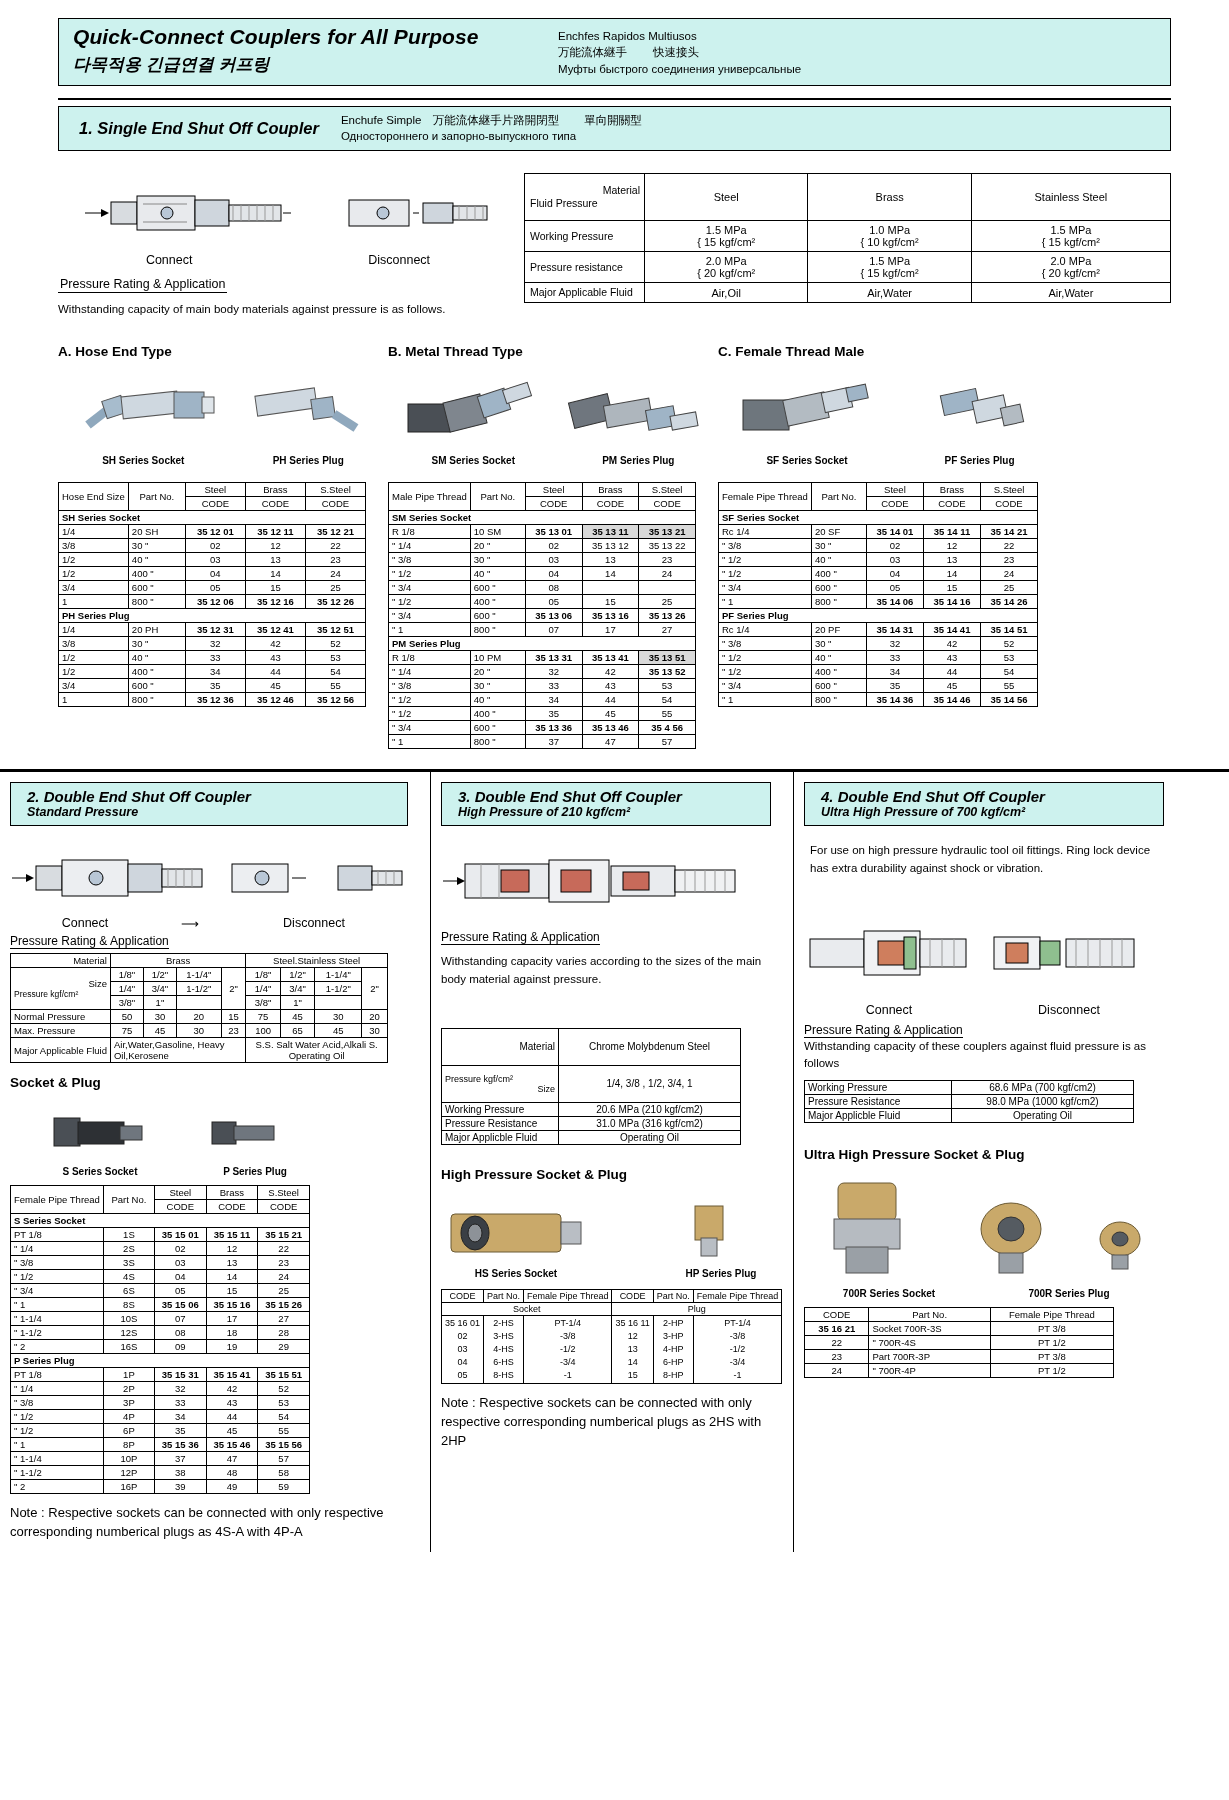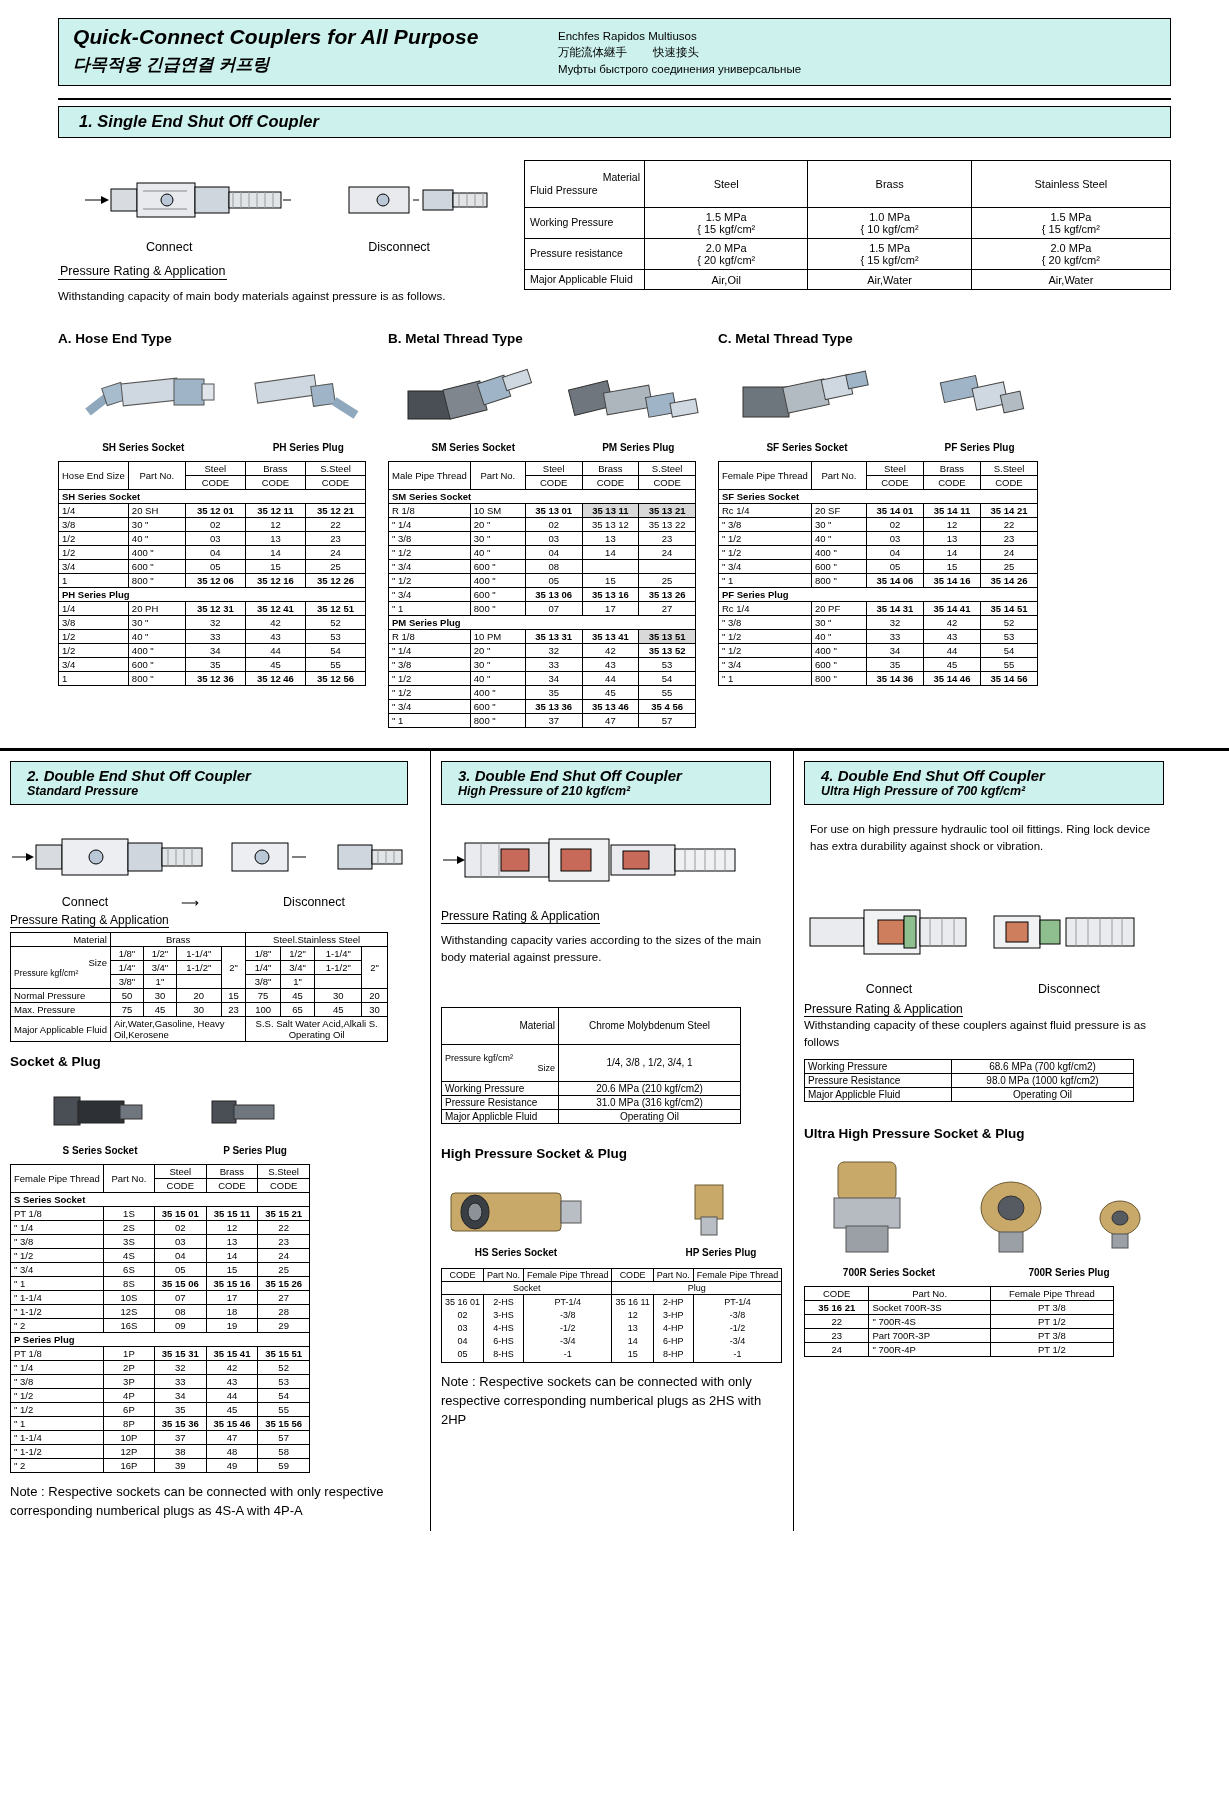--- a/index.html
+++ b/index.html
@@ -30,21 +30,21 @@
   .mtab .lbl{text-align:left;font-size:10.5px;line-height:1.25;padding-left:5px;}
   
   .abc{display:flex;margin-top:26px;gap:0;}
   .col-a{width:330px;}
   .col-b{width:330px;}
   .col-c{width:345px;}
   .abc h3{font-size:13.5px;font-weight:bold;margin:0 0 6px 0;}
   .imgrow{display:flex;align-items:flex-end;justify-content:space-around;height:90px;}
   .lblrow{display:flex;justify-content:space-around;font-size:10.5px;font-weight:bold;}
   .lblrow.small{font-weight:bold;font-size:10px;}
-  .dtab{border-collapse:collapse;font-size:9.5px;margin-top:8px;}
+  .dtab{border-collapse:collapse;font-size:9.5px;margin-top:16px;}
   .dtab td,.dtab th{border:1px solid #000;padding:1px 3px;text-align:center;font-weight:normal;white-space:nowrap;}
   .dtab .sec{text-align:left;font-weight:bold;font-size:9.5px;}
   .dtab .lft{text-align:left;}
   .dtab .bold{font-weight:bold;}
   .hl{background:#d9d9d9;}
   .panels{display:flex;border-top:3px solid #000;}
   .panel{padding:0 22px 10px 10px;}
   .p2{width:398px;border-right:1.5px solid #000;}
   .p3{width:330px;border-right:1.5px solid #000;}
   .p4{width:360px;}
@@ -74,20 +74,28 @@
         </div>
         <div>Муфты быстрого соединения универсальные</div>
       </div>
     </div>
   </div>
 
   <div class="rule"></div>
 
   <div class="secbar">
     <div class="num">1. Single End Shut Off Coupler</div>
+    <div class="sub">
+      <div>
+        <span>Enchufe Simple</span>
+        <span style="margin-left:8px">万能流体継手片路開閉型</span>
+        <span style="margin-left:22px">單向開關型</span>
+      </div>
+      <div>Одностороннего и запорно-выпускного типа</div>
+    </div>
   </div>
 
   <div class="content">
 
     <div class="top">
       <div class="topleft">
         <div style="display:flex;justify-content:space-around;align-items:center;height:80px;">
           <svg width="210" height="70">
             <g stroke="#333" fill="none" stroke-width="1">
               <path d="M2 35 h22" stroke="#000"></path>
@@ -443,21 +451,21 @@
                 <td class="lft">800  "</td>
                 <td>37</td>
                 <td>47</td>
                 <td>57</td>
               </tr>
         </tbody>
           </table>
       </div>
 
       <div class="col-c">
-        <h3>C. Metal Thread Type</h3>
+        <h3>C. Female Thread Male</h3>
         <div class="imgrow">
           <svg width="160" height="85">
             <g stroke="#555" stroke-width="1">
               <rect x="14" y="30" width="46" height="30" fill="#6e767d" stroke="#333"></rect>
               <rect x="56" y="26" width="42" height="26" transform="rotate(-12 77 39)" fill="#b3bbc2" stroke="#444"></rect>
               <rect x="94" y="20" width="28" height="20" transform="rotate(-12 108 30)" fill="#cfd8e0" stroke="#444"></rect>
               <rect x="118" y="16" width="20" height="14" transform="rotate(-12 128 23)" fill="#9fb4c6" stroke="#444"></rect>
             </g>
           </svg>
           <svg width="140" height="85">

